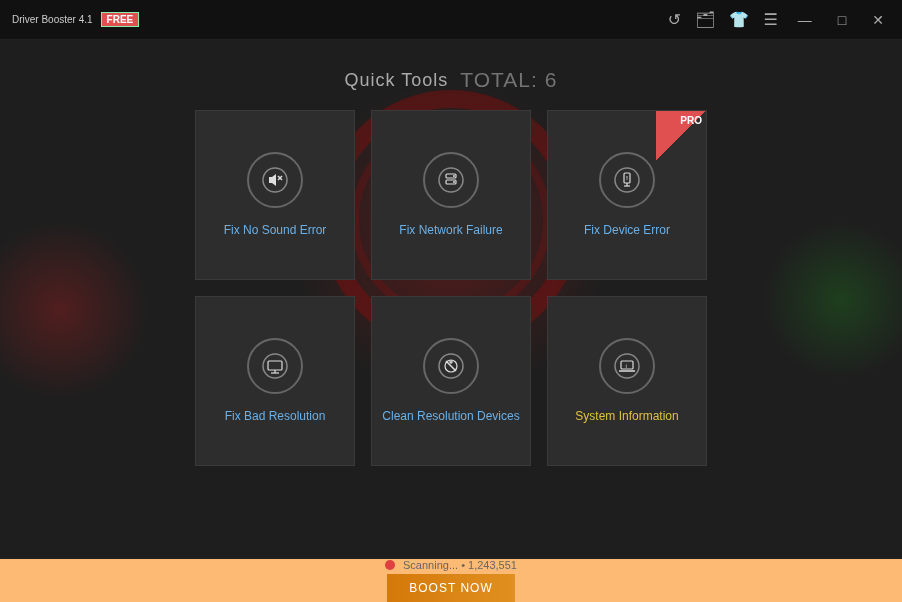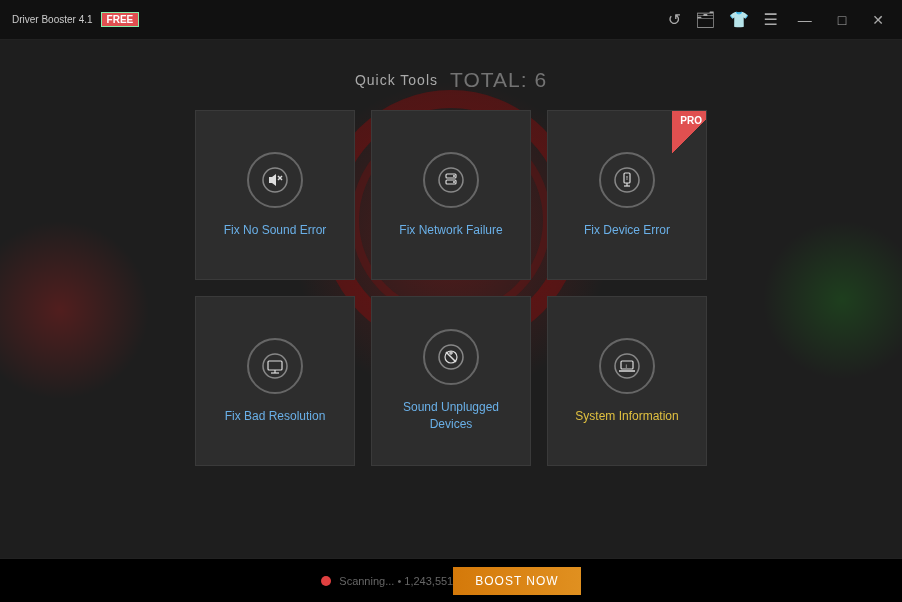--- a/index.html
+++ b/index.html
@@ -103,21 +103,21 @@
       position: relative;
       z-index: 2;
       display: flex;
       align-items: center;
       justify-content: center;
       padding: 28px 0 18px;
       gap: 12px;
     }
     .page-title-text {
       color: #aaa;
-      font-size: 14px;
+      font-size: 18px;
       letter-spacing: 1px;
     }
     .page-title-highlight {
       color: #737373;
       font-size: 21px;
       letter-spacing: 1px;
     }
 
     
     .tools-grid {
@@ -163,45 +163,46 @@
       line-height: 1.4;
       padding: 0 8px;
     }
 
     
     .pro-badge {
       position: absolute;
       top: 0;
       right: 0;
       background: linear-gradient(135deg, #e05050 50%, transparent 50%);
-      width: 34px;
+      width: 50px;
       height: 50px;
       display: flex;
       align-items: flex-start;
       justify-content: flex-end;
       padding: 4px 4px 0 0;
     }
     .pro-badge-text {
       color: #fff;
       font-size: 10px;
       font-weight: bold;
     }
 
     
     .bottom-bar {
       position: absolute;
       bottom: 0;
       width: 100%;
       height: 44px;
-      background: #000000;
-      display: flex;
-      align-items: center;
-      justify-content: center;
+      background: #fdba74;
+      display: flex;
+      align-items: center;
+      justify-content: space-between;
       padding: 0 16px;
       border-top: 1px solid #222;
+      flex-direction: column;
     }
     .bottom-status {
       display: flex;
       align-items: center;
       gap: 8px;
     }
     .status-dot {
       width: 10px;
       height: 10px;
       border-radius: 50%;
@@ -345,21 +346,21 @@
         <svg width="28" height="28" viewBox="0 0 28 28" fill="none" xmlns="http://www.w3.org/2000/svg">
           <circle cx="14" cy="14" r="12" stroke="#888" stroke-width="1.5" fill="none"></circle>
 
           <circle cx="14" cy="14" r="6" stroke="#ddd" stroke-width="1.2" fill="none"></circle>
           <line x1="9" y1="9" x2="19" y2="19" stroke="#ddd" stroke-width="1.5"></line>
 
           <line x1="14" y1="8" x2="14" y2="12" stroke="#ddd" stroke-width="1.2"></line>
           <line x1="12" y1="10" x2="16" y2="10" stroke="#ddd" stroke-width="1.2"></line>
         </svg>
       </div>
-      <span class="tool-label">Sound Unplugged Devices</span>
+      <span class="tool-label">Clean Resolution Devices</span>
     </div>
 
     <div class="tool-card">
       <div class="tool-icon-circle">
         <svg width="28" height="28" viewBox="0 0 28 28" fill="none" xmlns="http://www.w3.org/2000/svg">
           <circle cx="14" cy="14" r="12" stroke="#888" stroke-width="1.5" fill="none"></circle>
 
           <rect x="8" y="9" width="12" height="8" rx="1" stroke="#ddd" stroke-width="1.2" fill="none"></rect>
           <line x1="6" y1="19" x2="22" y2="19" stroke="#ddd" stroke-width="1.5"></line>
 

